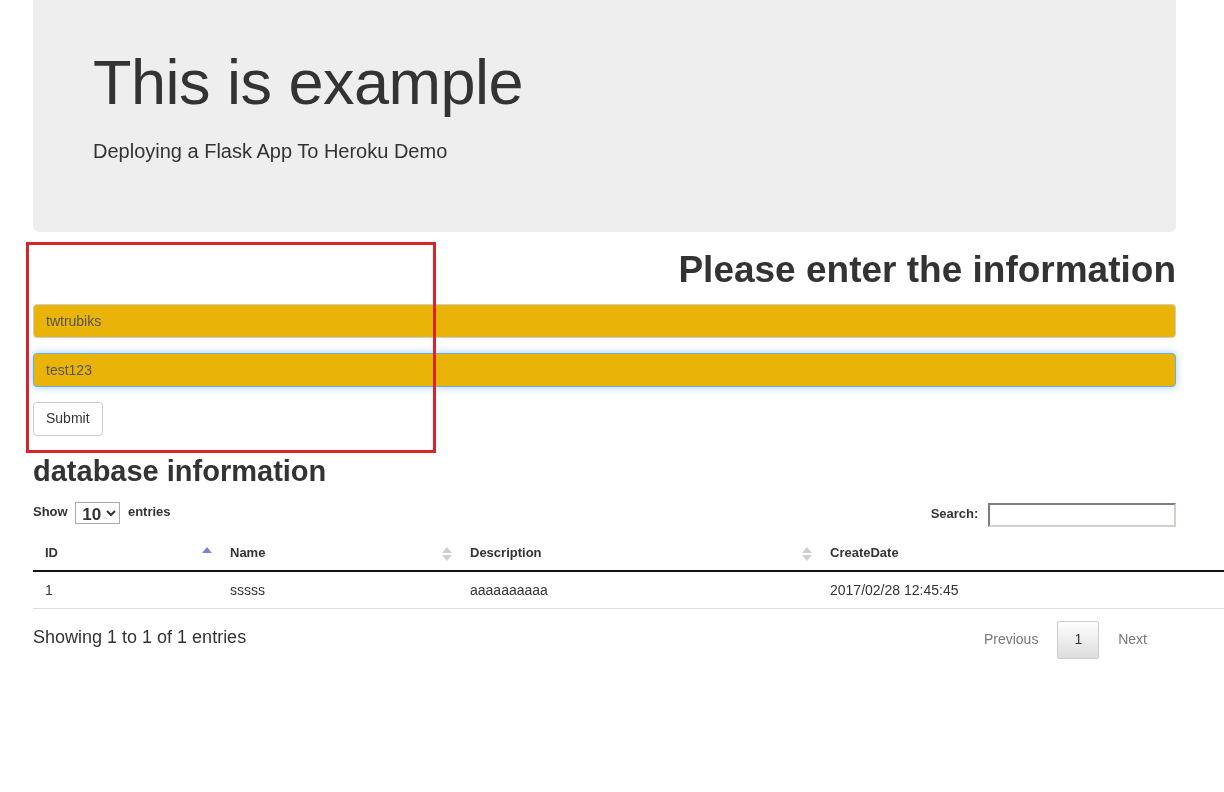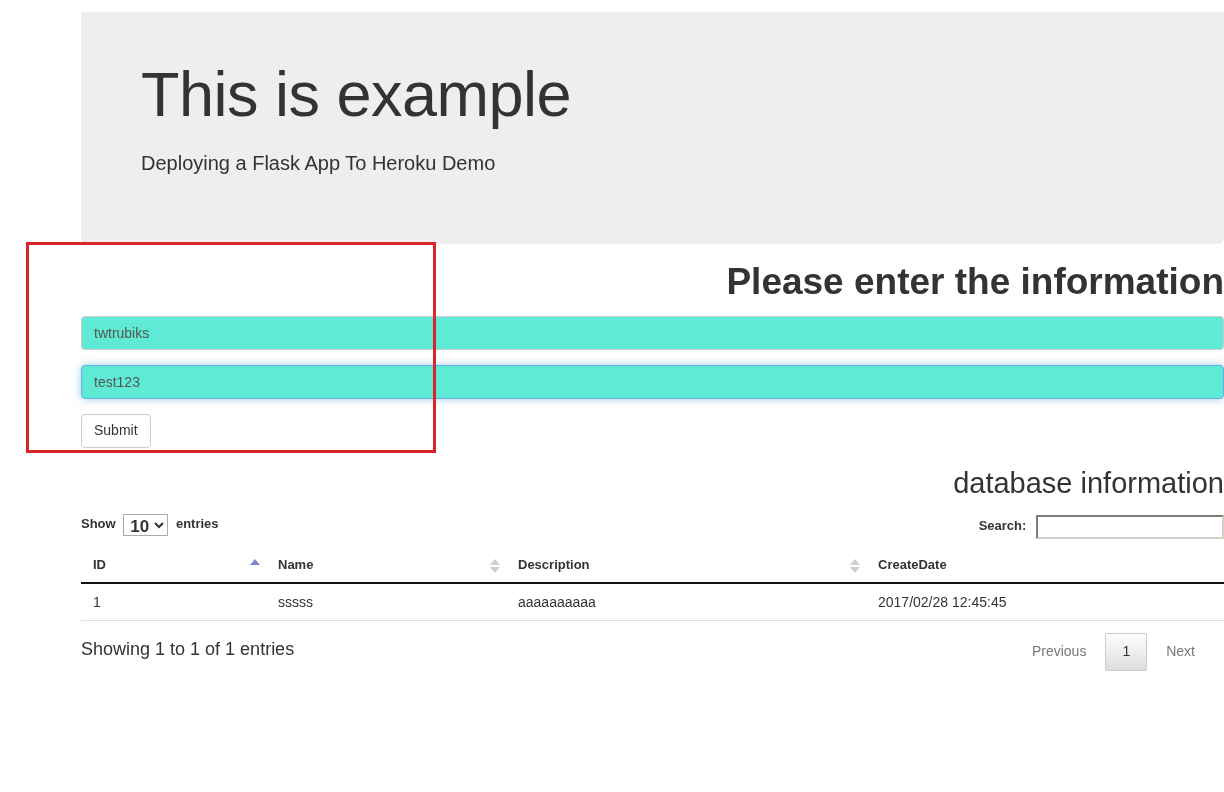--- a/index.html
+++ b/index.html
@@ -14,23 +14,22 @@
     font-size: 14px;
     color: #333333;
     position: relative;
     overflow: hidden;
   }
 
   
   .container {
     position: absolute;
     left: 33px;
-    top: 12px;
+    top: 0;
     width: 1143px;
-    margin-left: 48px;
   }
 
   
   .jumbotron {
     background: #eeeeee;
     border-radius: 0 0 6px 6px;
     padding: 48px 60px 42px 60px;
     box-sizing: border-box;
     height: 232px;
   }
@@ -64,21 +63,21 @@
   }
   .form-control {
     display: block;
     width: 1143px;
     height: 34px;
     box-sizing: border-box;
     padding: 6px 12px;
     font-size: 14px;
     font-family: "Liberation Sans", sans-serif;
     color: #555555;
-    background: #5eead4;
+    background: #eab308;
     border: 1px solid #cccccc;
     border-radius: 4px;
     outline: none;
     margin-bottom: 15px;
   }
   .form-control.focused {
     border-color: #66afe9;
     box-shadow: 0 0 8px rgba(102,175,233,.6);
   }
   .btn-default {
@@ -107,24 +106,23 @@
     z-index: 50;
   }
 
   
   .table-section {
     margin-top: 18px;
   }
   .table-title {
     margin: 0 0 10px 0;
     font-size: 29px;
-    font-weight: normal;
+    font-weight: bold;
     color: #333333;
     line-height: 1.2;
-    text-align: right;
   }
   .dt-top {
     position: relative;
     height: 30px;
     margin-bottom: 8px;
   }
   .dt-length {
     position: absolute;
     left: 0;
     top: 0;

